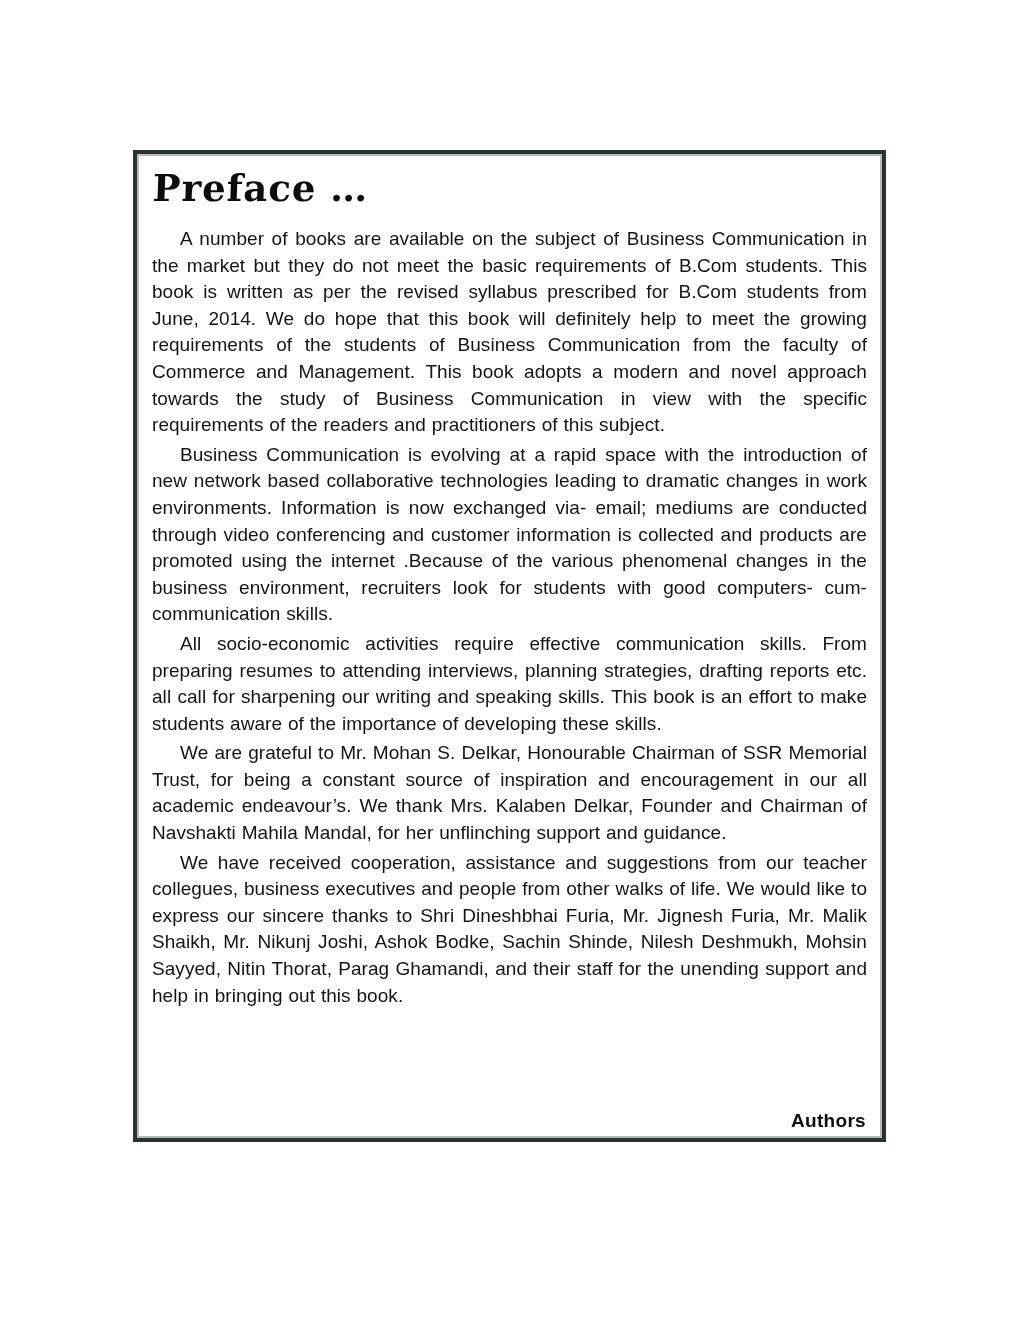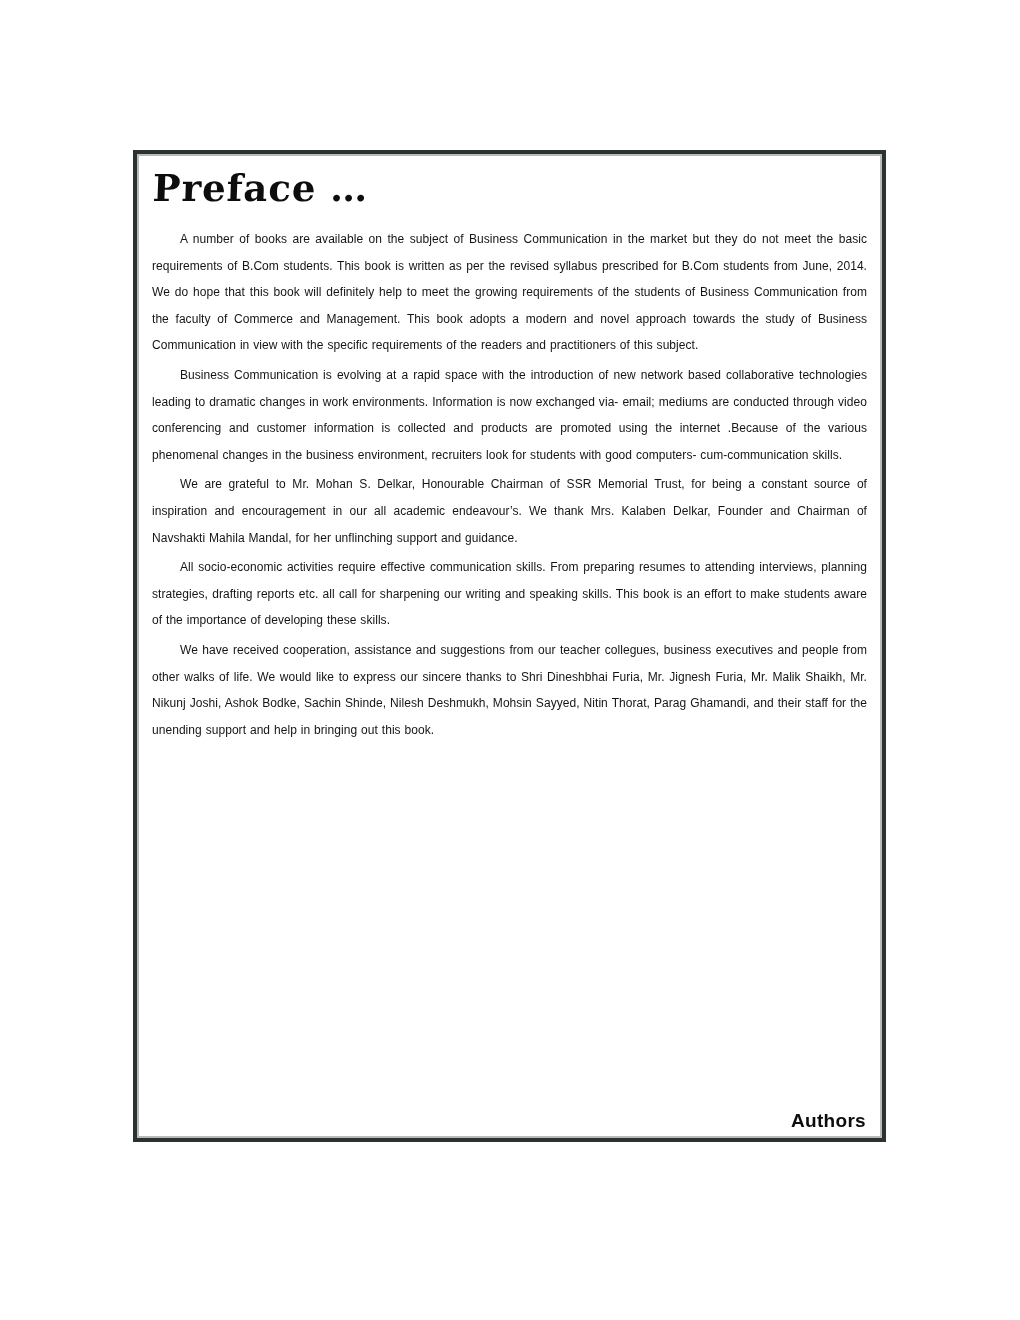--- a/index.html
+++ b/index.html
@@ -39,21 +39,21 @@
     font-weight: bold;
     font-size: 37px;
     letter-spacing: 1px;
     color: #0d0d0d;
     margin-top: 2px;
     margin-bottom: 16px;
     transform: skewX(-2deg);
     transform-origin: left bottom;
   }
   .body-text p {
-    font-size: 12px;
+    font-size: 19px;
     line-height: 26.6px;
     text-align: justify;
     text-indent: 28px;
     color: #141414;
     margin-bottom: 3px;
     letter-spacing: 0.05px;
     word-spacing: 0.5px;
   }
   .authors {
     position: absolute;
@@ -70,22 +70,22 @@
 
 <div class="page">
   <div class="frame-outer">
     <div class="frame-inner">
 
       <h1 class="preface-title">Preface …</h1>
 
       <div class="body-text">
         <p>A number of books are available on the subject of Business Communication in the market but they do not meet the basic requirements of B.Com students. This book is written as per the revised syllabus prescribed for B.Com students from June, 2014. We do hope that this book will definitely help to meet the growing requirements of the students of Business Communication from the faculty of Commerce and Management. This book adopts a modern and novel approach towards the study of Business Communication in view with the specific requirements of the readers and practitioners of this subject.</p>
         <p>Business Communication is evolving at a rapid space with the introduction of new network based collaborative technologies leading to dramatic changes in work environments. Information is now exchanged via- email; mediums are conducted through video conferencing and customer information is collected and products are promoted using the internet .Because of the various phenomenal changes in the business environment, recruiters look for students with good computers- cum-communication skills.</p>
+        <p>All socio-economic activities require effective communication skills. From preparing resumes to attending interviews, planning strategies, drafting reports etc. all call for sharpening our writing and speaking skills. This book is an effort to make students aware of the importance of developing these skills.</p>
         <p>We are grateful to Mr. Mohan S. Delkar, Honourable Chairman of SSR Memorial Trust, for being a constant source of inspiration and encouragement in our all academic endeavour’s. We thank Mrs. Kalaben Delkar, Founder and Chairman of Navshakti Mahila Mandal, for her unflinching support and guidance.</p>
-        <p>All socio-economic activities require effective communication skills. From preparing resumes to attending interviews, planning strategies, drafting reports etc. all call for sharpening our writing and speaking skills. This book is an effort to make students aware of the importance of developing these skills.</p>
         <p>We have received cooperation, assistance and suggestions from our teacher collegues, business executives and people from other walks of life. We would like to express our sincere thanks to Shri Dineshbhai Furia, Mr. Jignesh Furia, Mr. Malik Shaikh, Mr. Nikunj Joshi, Ashok Bodke, Sachin Shinde, Nilesh Deshmukh, Mohsin Sayyed, Nitin Thorat, Parag Ghamandi, and their staff for the unending support and help in bringing out this book.</p>
       </div>
 
       <div class="authors">Authors</div>
 
     </div>
   </div>
 </div>
 
 </body></html>

